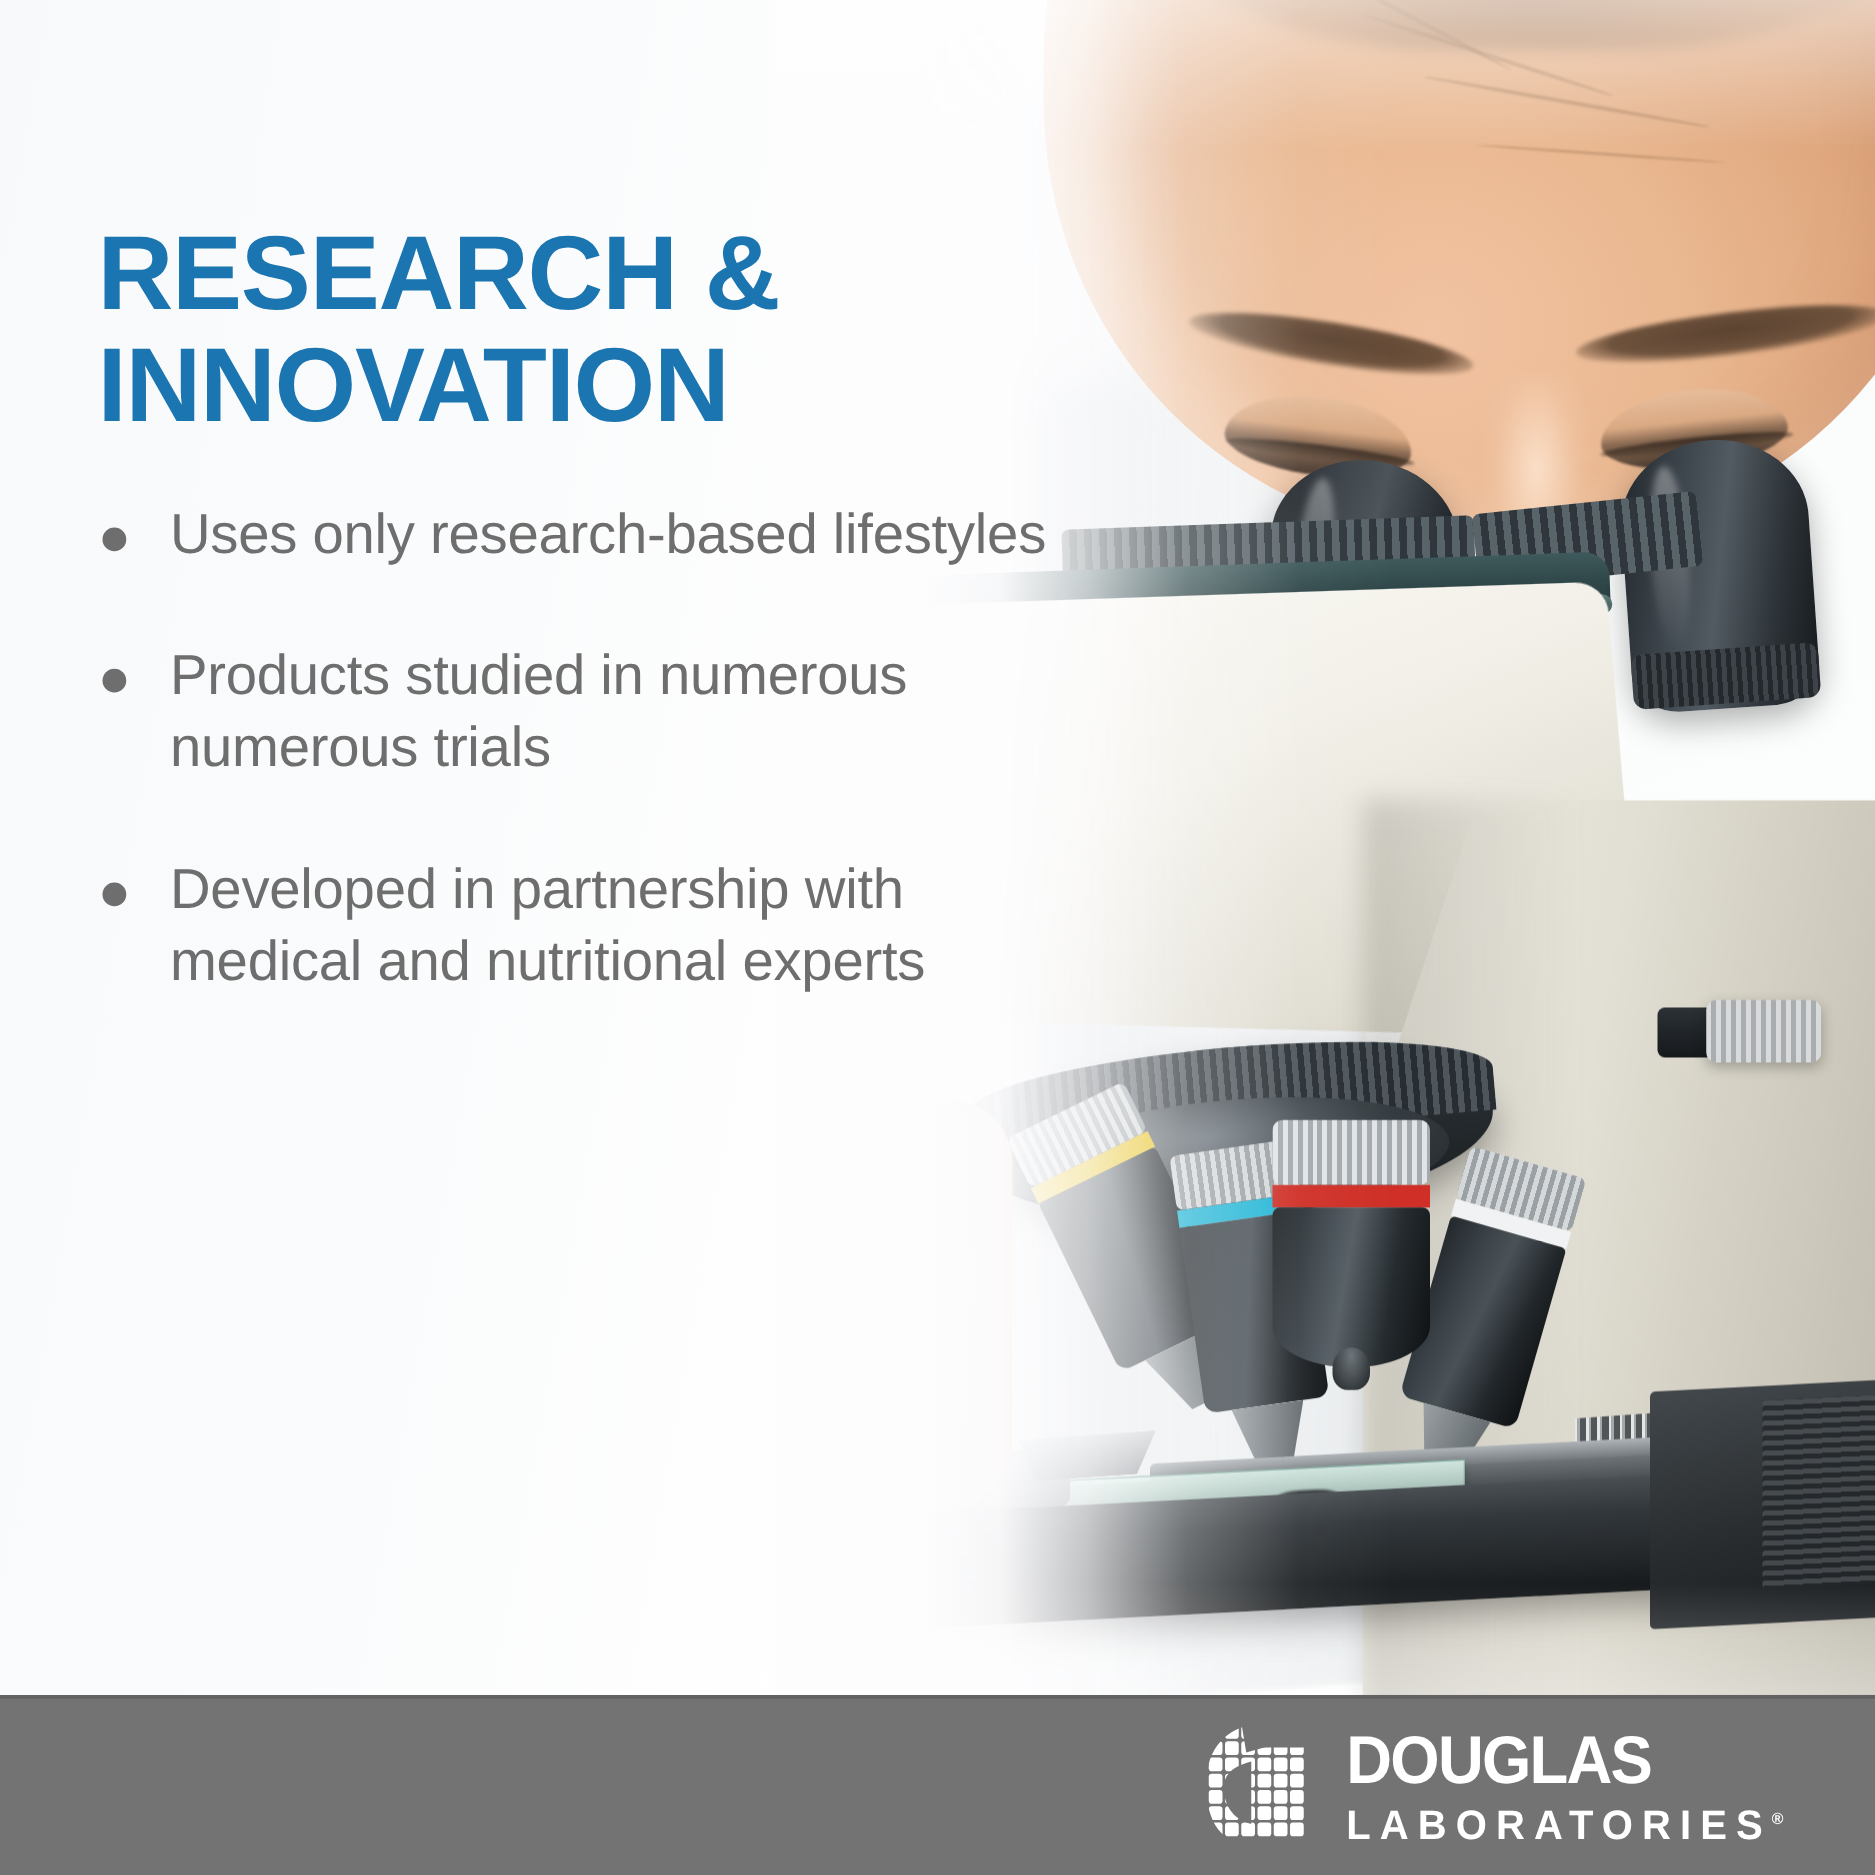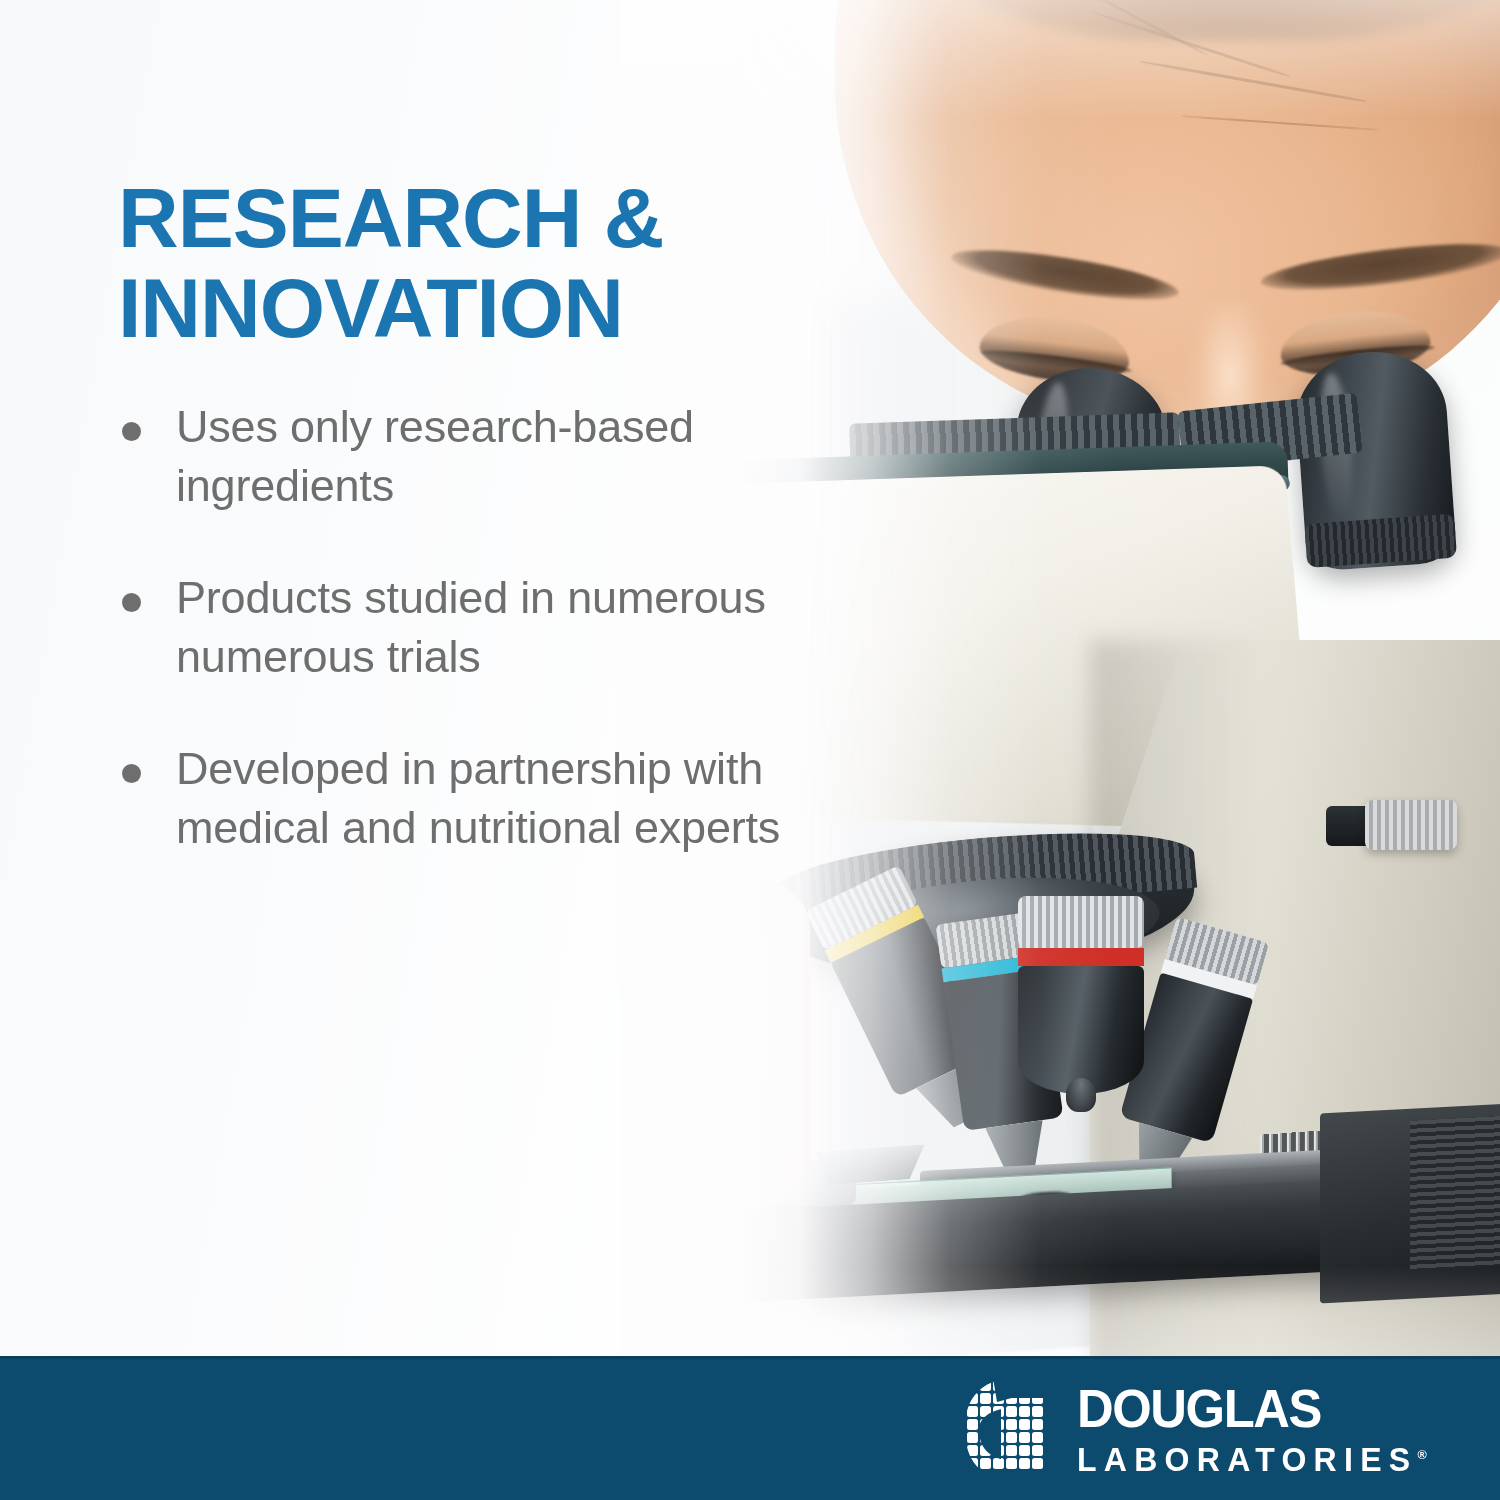--- a/index.html
+++ b/index.html
@@ -333,21 +333,21 @@
     transform:skewY(-3deg);opacity:.8;
   }
 
   
   .photo-bottom-fade{
     position:absolute;left:0;right:0;bottom:0;height:90px;z-index:55;
     background:linear-gradient(180deg,rgba(255,255,255,0),rgba(255,255,255,.35));
   }
 
   
-  .content{position:absolute;left:0;top:0;width:860px;height:1404px;z-index:80;margin-left:40px;}
+  .content{position:absolute;left:0;top:0;width:860px;height:1404px;z-index:80;}
 
   .headline{
     position:absolute;left:78px;top:118px;width:700px;
     font-weight:bold;
     font-size:84px;
     line-height:1.07;
     letter-spacing:-1px;
     color:#1b75b0;
   }
 
@@ -367,21 +367,21 @@
   .bullet:last-child{margin-bottom:0;}
   .dot{
     position:absolute;left:4px;top:24px;
     width:19px;height:19px;border-radius:50%;
     background:#6e6e6e;
   }
 
   
   .footer{
     position:absolute;left:0;top:1356px;width:1500px;height:144px;
-    background:#0c4a6e;z-index:90;
+    background:#737373;z-index:90;
   }
   .footer-hairline{
     position:absolute;left:0;top:0;width:100%;height:3px;
     background:rgba(0,0,0,.14);
   }
   .logo{
     position:absolute;right:62px;top:50%;transform:translateY(-50%);
     display:flex;align-items:center;gap:22px;
   }
   .logo-mark{position:relative;width:92px;height:104px;flex:none;}
@@ -509,21 +509,21 @@
   <div class="content">
 
     <h1 class="headline">
       <span>RESEARCH &amp;</span><br>
       <span>INNOVATION</span>
     </h1>
 
     <ul class="bullets">
       <li class="bullet">
         <span class="dot"></span>
-        <span>Uses only research-based ingredients</span>
+        <span>Uses only research-based lifestyles</span>
       </li>
       <li class="bullet">
         <span class="dot"></span>
         <span>Products studied in numerous numerous trials</span>
       </li>
       <li class="bullet">
         <span class="dot"></span>
         <span>Developed in partnership with medical and nutritional experts</span>
       </li>
     </ul>

